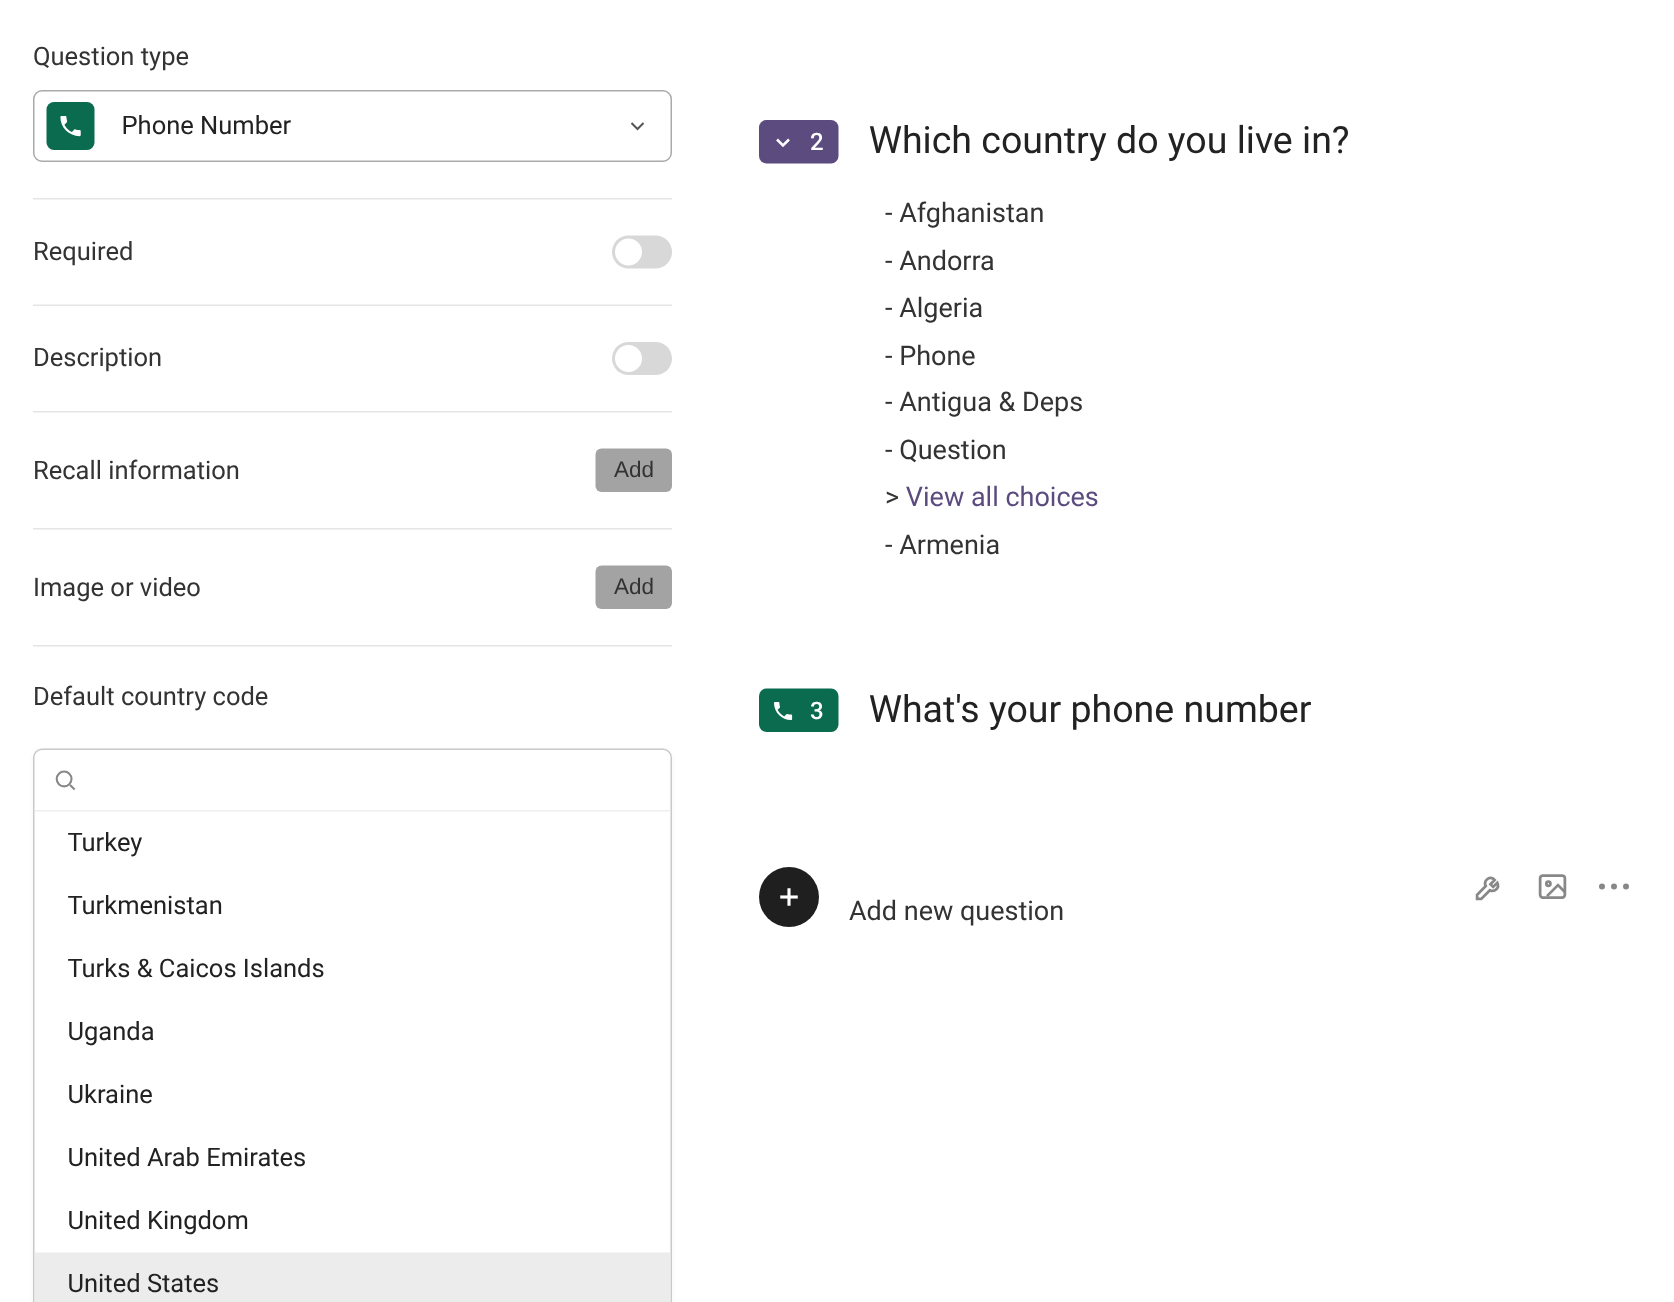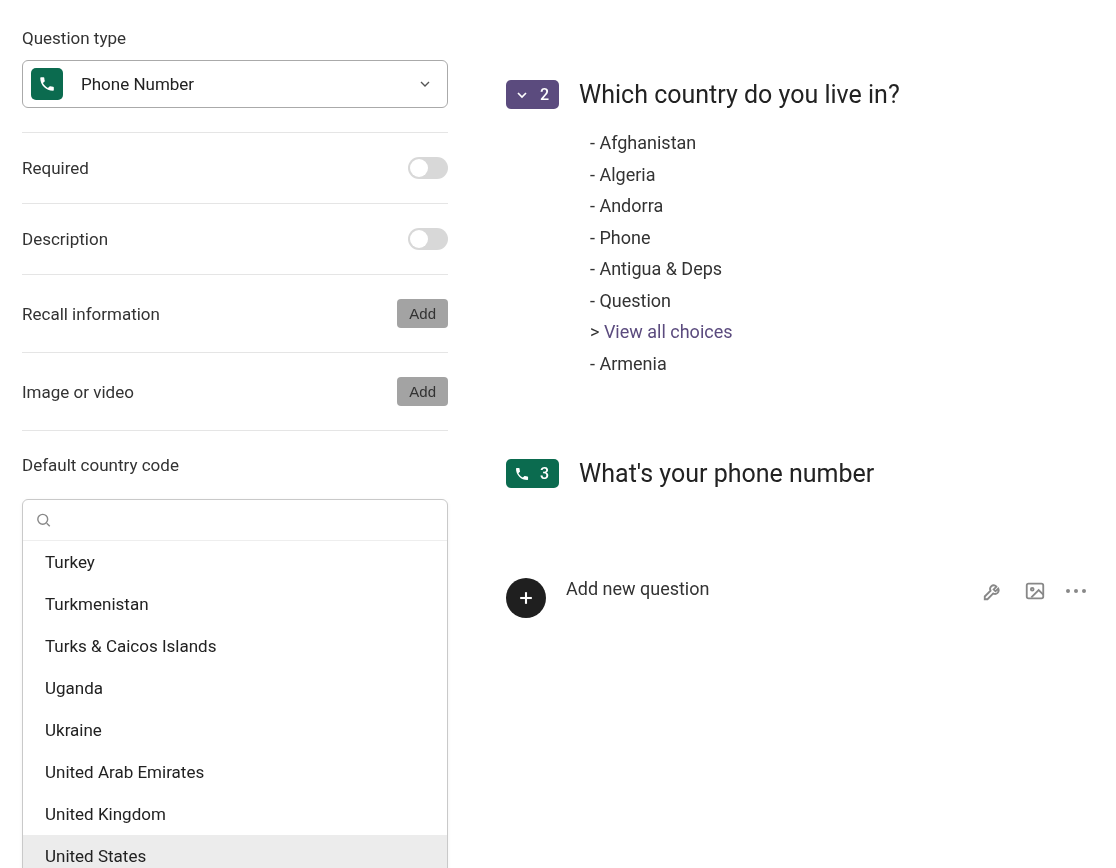--- a/index.html
+++ b/index.html
@@ -147,21 +147,21 @@
     line-height: 1.75;
     color: #333;
   }
   .viewall {
     color: #5b4b7e;
     cursor: pointer;
   }
   .viewall-prefix { color:#333; }
   .addq-row {
     display: flex;
-    align-items: flex-start;
+    align-items: flex-end;
     margin-top: 90px;
   }
   .addq-btn {
     width: 40px; height: 40px;
     border-radius: 50%;
     background: #1f1f1f;
     display: flex;
     align-items: center;
     justify-content: center;
     margin-right: 20px;
@@ -263,22 +263,22 @@
       <div class="qbadge purple">
         <svg viewBox="0 0 24 24">
             <path d="M6 9l6 6 6-6" stroke="#fff" stroke-width="2.5" fill="none"></path>
           </svg>
         <span class="qnum">2</span>
       </div>
       <div class="qtitle">Which country do you live in?</div>
     </div>
     <div class="choices">
         <div>-  Afghanistan</div>
+        <div>-  Andorra</div>
         <div>-  Algeria</div>
-        <div>-  Andorra</div>
         <div>-  Phone</div>
         <div>-  Antigua &amp; Deps</div>
         <div>-  Question</div>
         <div><span class="viewall-prefix">&gt; </span><span class="viewall">View all choices</span></div>
         <div>-  Armenia</div>
       </div>
   </div>
 
   <div class="question-block" style="margin-top:80px;">
     <div class="question-header">

